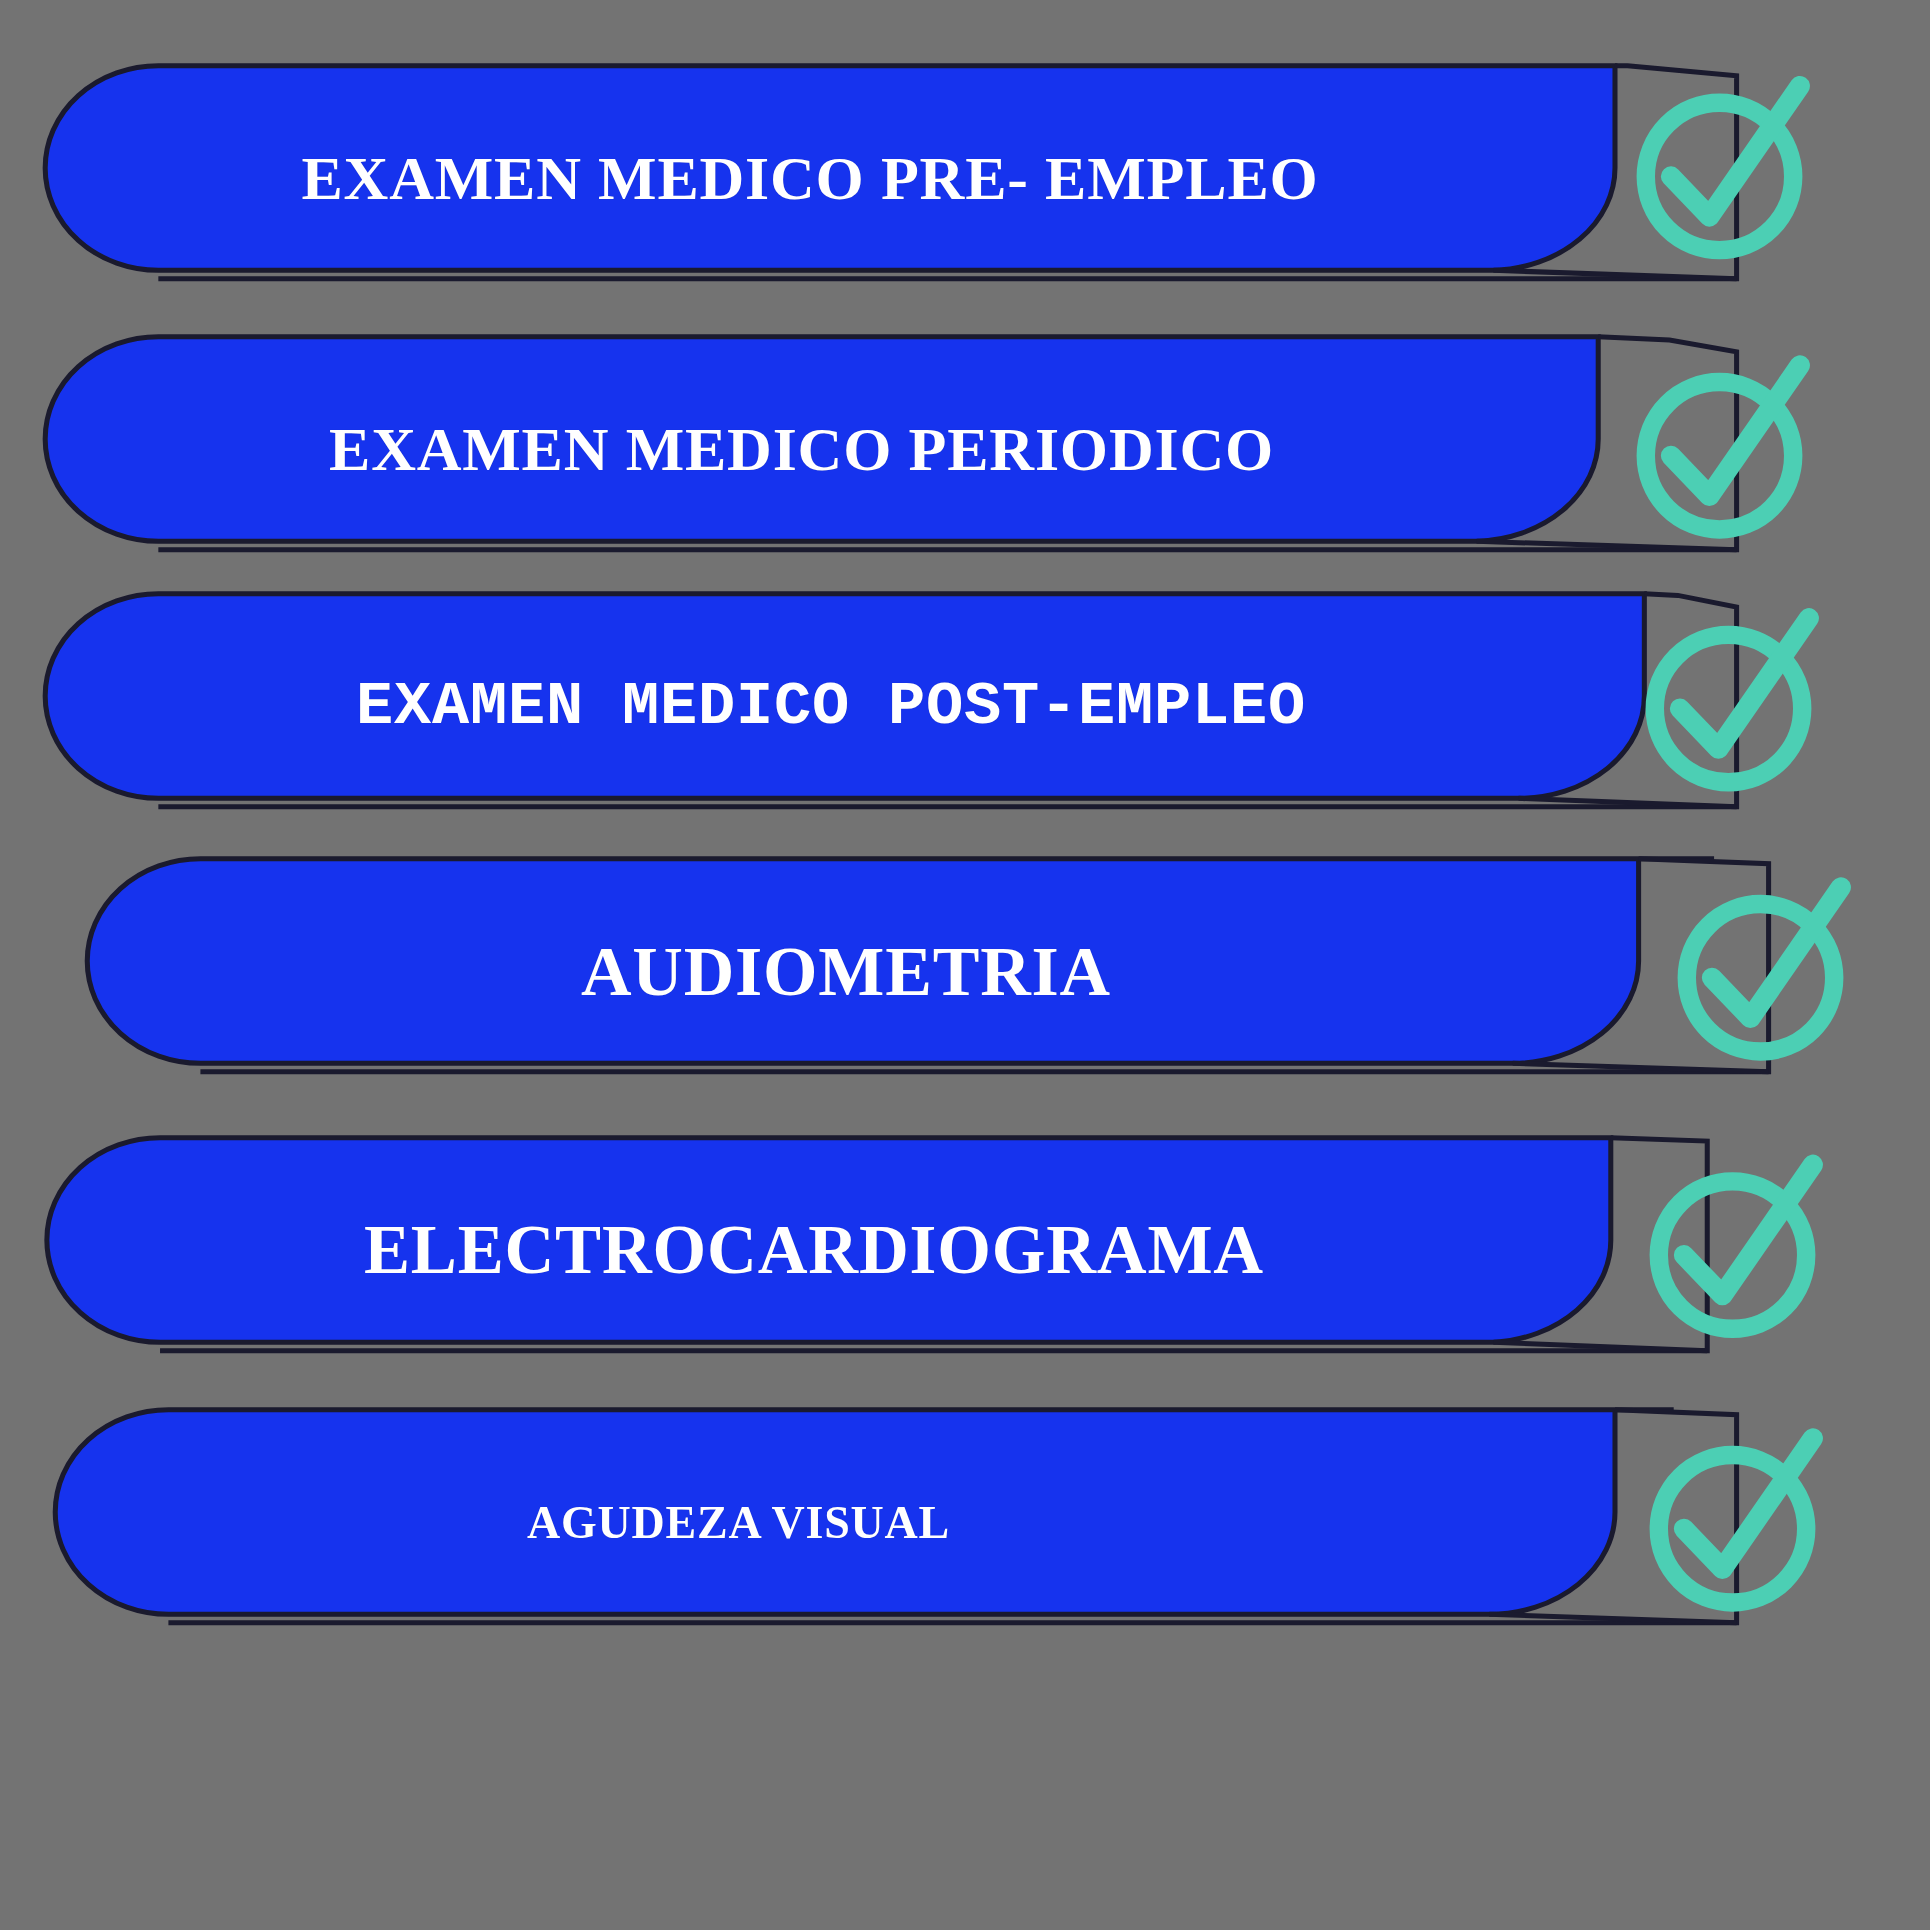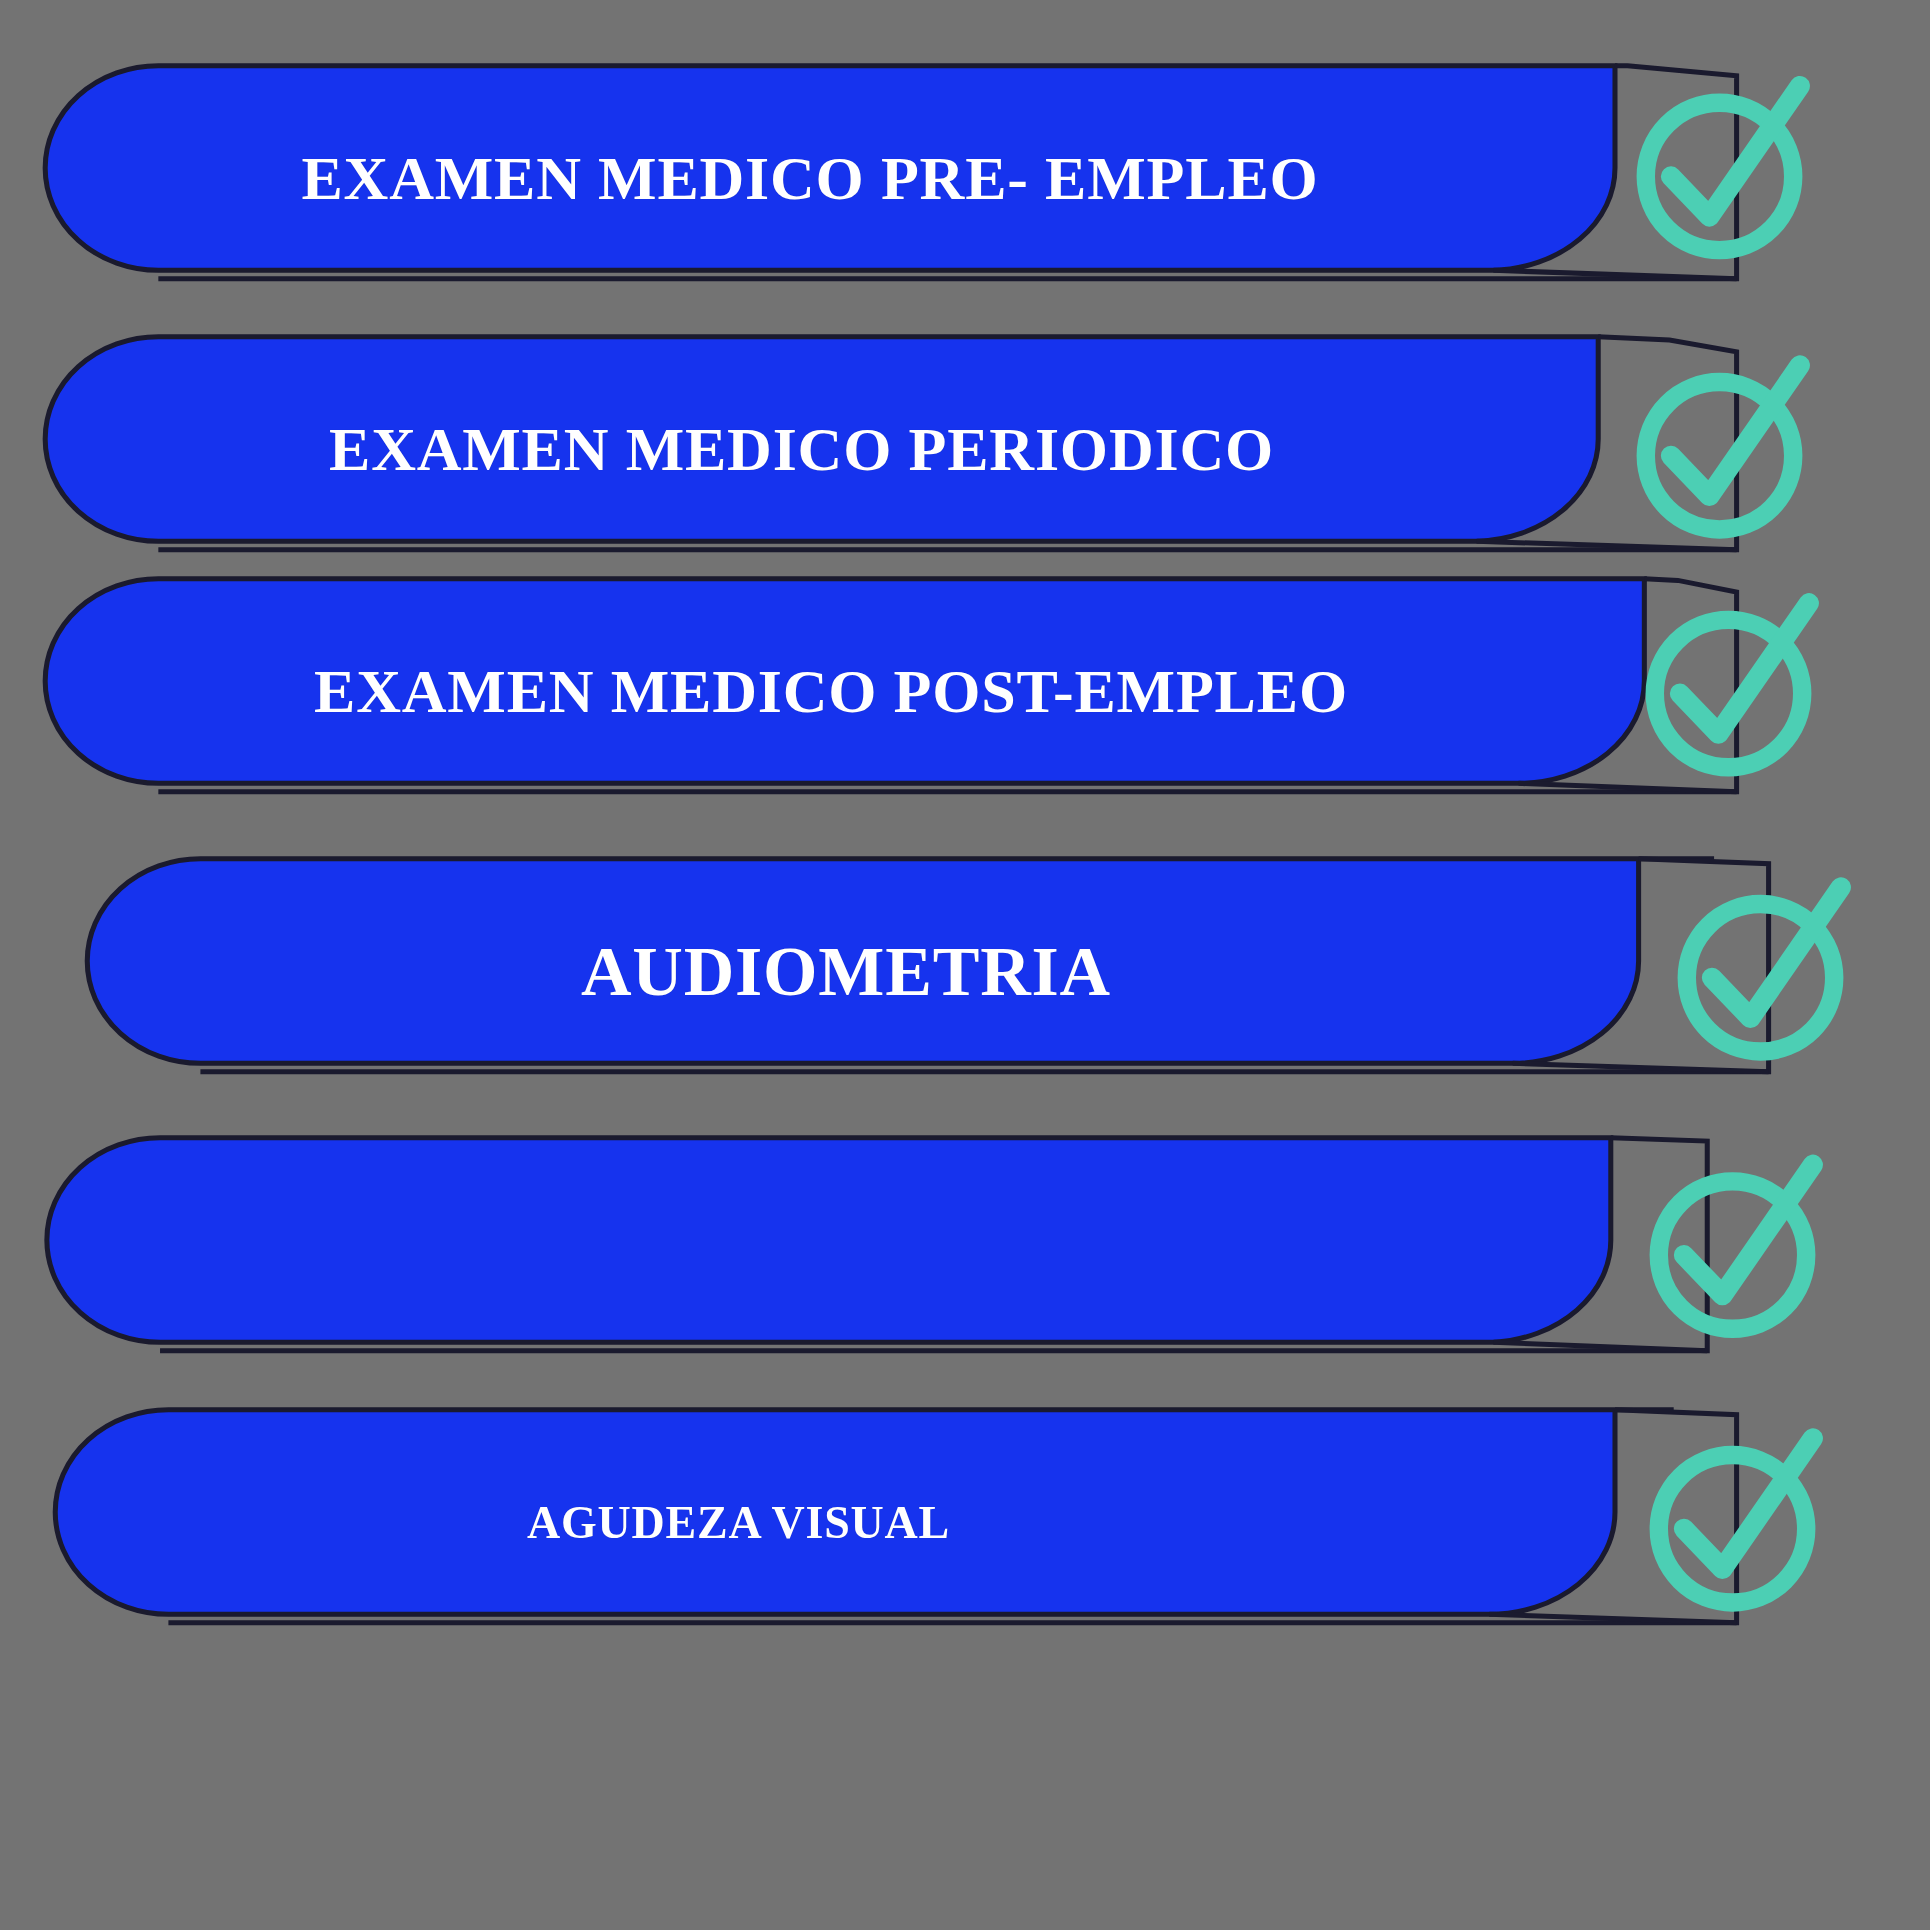--- a/index.html
+++ b/index.html
@@ -85,21 +85,21 @@
         <path d="M 1760 252 L 2070 262" fill="none" stroke="#1a1a2e" stroke-width="6"></path>
       </svg>
     </div>
     <div class="pill-label" style="left:143px; width:1317px;">EXAMEN MEDICO PERIODICO</div>
     <svg class="check-icon" width="201" height="239" viewBox="0 0 240 285" style="left:1619px;">
       <circle cx="120" cy="150" r="88" fill="none" stroke="#4ccfb4" stroke-width="22"></circle>
       <path d="M 62 150 L 108 198 L 216 42" fill="none" stroke="#4ccfb4" stroke-width="24" stroke-linecap="round" stroke-linejoin="round"></path>
     </svg>
   </div>
 
-  <div class="row" style="top:572px;">
+  <div class="row" style="top:587px;font-family:Liberation Mono, monospace;">
     <div class="pill-wrap">
       <svg class="pill-svg" width="1931" height="239" viewBox="0 0 2301 285" xmlns="http://www.w3.org/2000/svg">
         <path d="M 1960 8 L 188 8 A 135 122 0 0 0 188 252 L 1810 252 A 150 122 0 0 0 1960 130 Z" fill="#1633EE" stroke="#1a1a2e" stroke-width="6"></path>
         <path d="M 1960 8 L 2000 10 L 2070 24 L 2070 262 L 188 262" fill="none" stroke="#1a1a2e" stroke-width="6"></path>
         <path d="M 1810 252 L 2070 262" fill="none" stroke="#1a1a2e" stroke-width="6"></path>
       </svg>
     </div>
     <div class="pill-label" style="left:143px; width:1376px;">EXAMEN MEDICO POST-EMPLEO</div>
     <svg class="check-icon" width="201" height="239" viewBox="0 0 240 285" style="left:1628px;">
       <circle cx="120" cy="145" r="88" fill="none" stroke="#4ccfb4" stroke-width="22"></circle>
@@ -123,20 +123,21 @@
   </div>
 
   <div class="row" style="top:1131px;">
     <div class="pill-wrap">
       <svg class="pill-svg" width="1931" height="239" viewBox="0 0 2301 285" xmlns="http://www.w3.org/2000/svg">
         <path d="M 1920 8 L 190 8 A 135 122 0 0 0 190 252 L 1780 252 A 150 122 0 0 0 1920 130 Z" fill="#1633EE" stroke="#1a1a2e" stroke-width="6"></path>
         <path d="M 1920 8 L 2035 12 L 2035 262 L 190 262" fill="none" stroke="#1a1a2e" stroke-width="6"></path>
         <path d="M 1780 252 L 2035 262" fill="none" stroke="#1a1a2e" stroke-width="6"></path>
       </svg>
     </div>
+    <div class="pill-label" style="left:147px; width:1334px; font-size:69px;">ELECTROCARDIOGRAMA</div>
     <svg class="check-icon" width="201" height="239" viewBox="0 0 240 285" style="left:1632px;">
       <circle cx="120" cy="148" r="88" fill="none" stroke="#4ccfb4" stroke-width="22"></circle>
       <path d="M 62 148 L 108 196 L 216 40" fill="none" stroke="#4ccfb4" stroke-width="24" stroke-linecap="round" stroke-linejoin="round"></path>
     </svg>
   </div>
 
   <div class="row" style="top:1403px;">
     <div class="pill-wrap">
       <svg class="pill-svg" width="1931" height="239" viewBox="0 0 2301 285" xmlns="http://www.w3.org/2000/svg">
         <path d="M 1995 8 L 200 8 A 135 122 0 0 0 200 252 L 1775 252 A 150 122 0 0 0 1925 130 L 1925 8 Z" fill="#1633EE" stroke="#1a1a2e" stroke-width="6"></path>

